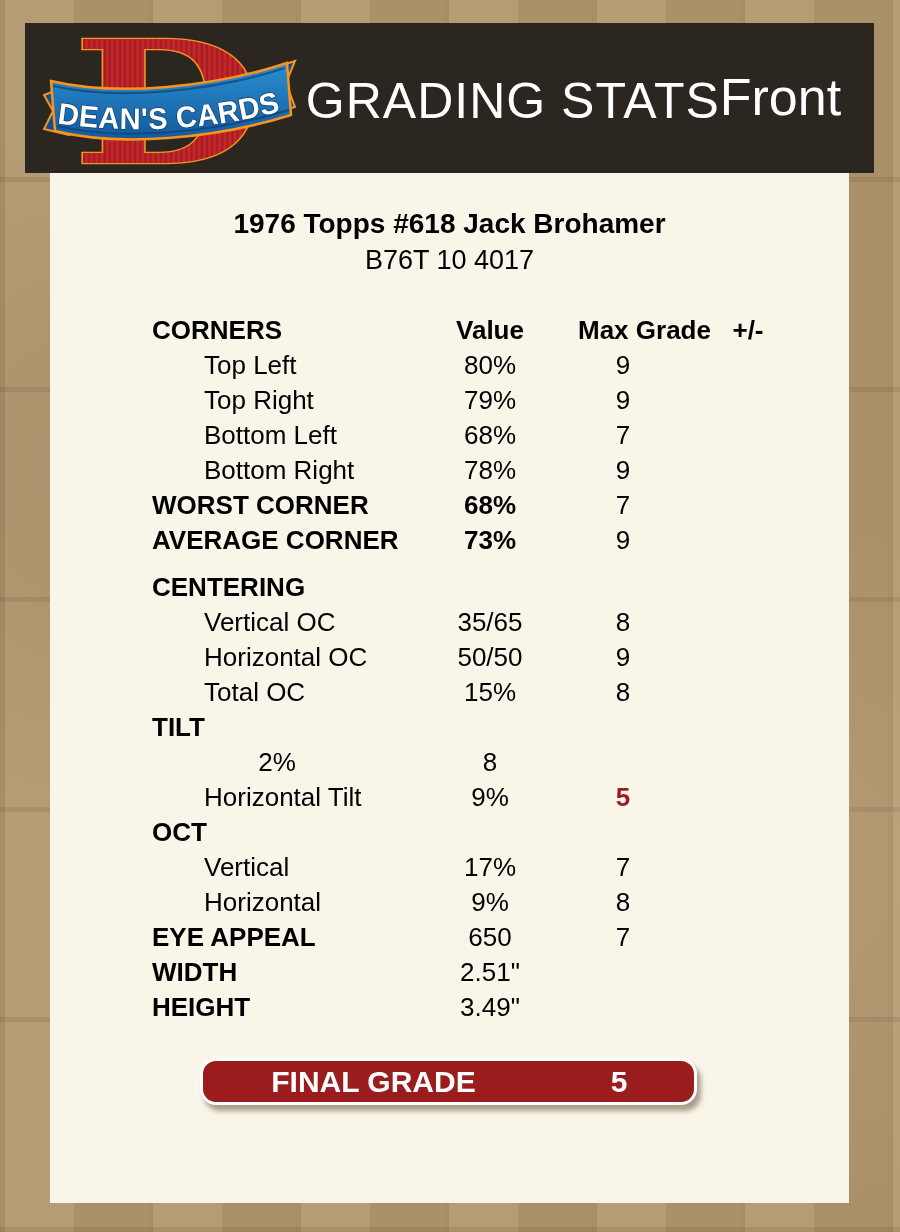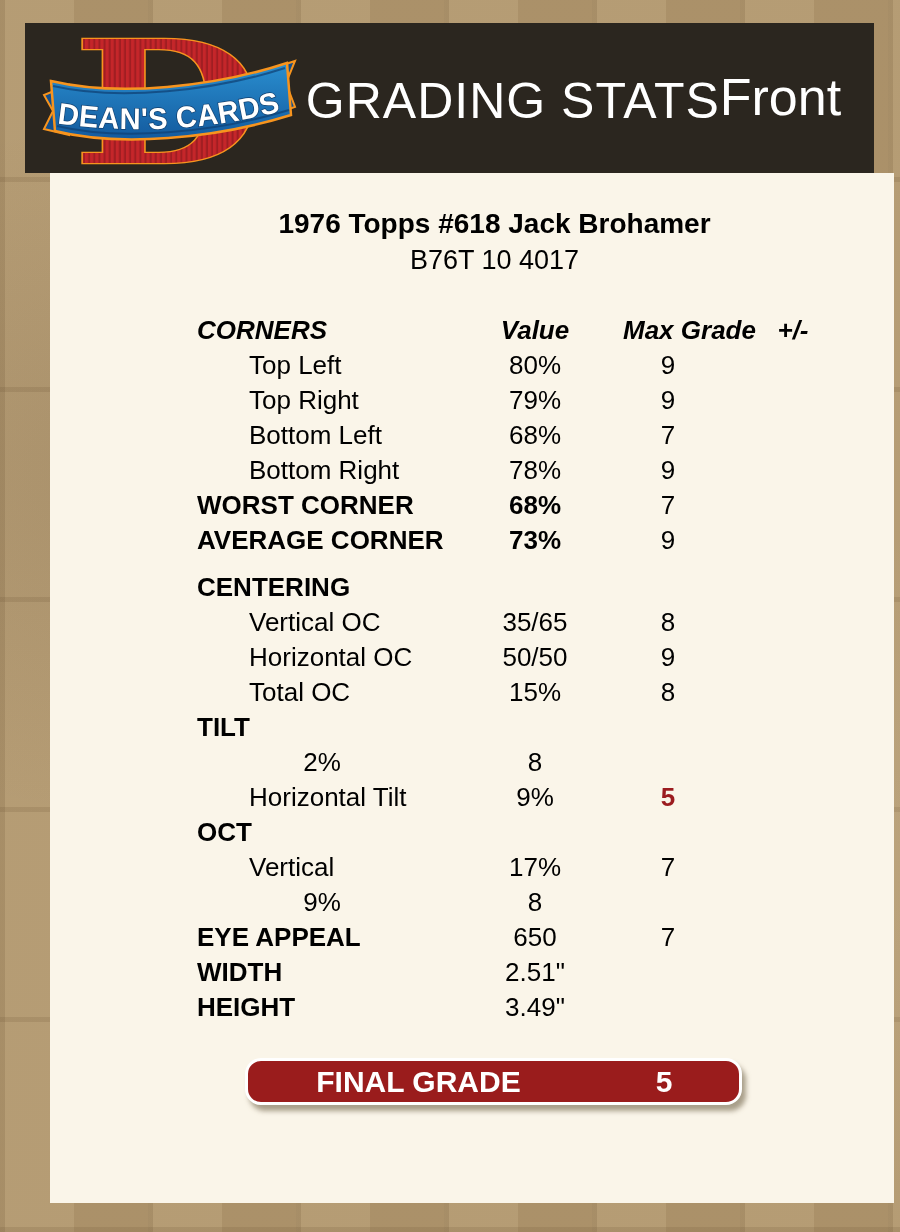--- a/index.html
+++ b/index.html
@@ -25,35 +25,35 @@
   .logo{width:262px;height:150px;margin-left:14px;flex:0 0 auto;position:relative;}
   .logo svg{position:absolute;left:0;top:0;}
   .titles{
     flex:1;margin-right:28px;color:#ffffff;text-align:center;
     display:flex;flex-direction:row;justify-content:center;padding-top:6px;
   }
   .main-title{font-size:50px;line-height:54px;font-weight:400;letter-spacing:1px;}
   .sub-title{font-size:52px;line-height:46px;font-weight:400;}
   .panel{
     position:absolute;left:50px;top:173px;width:799px;height:1030px;
-    background:#faf5e9;color:#000;padding-left:45px;
+    background:#faf5e9;color:#000;
   }
   .card-title{margin:36px 0 0 0;font-size:28px;line-height:30px;font-weight:bold;text-align:center;}
   .card-code{margin:6px 0 0 0;font-size:27px;line-height:30px;font-weight:400;text-align:center;}
   .gtable{margin-top:38px;font-size:26px;}
   .row{
     display:grid;grid-template-columns:250px 176px 90px 160px;
     margin-left:102px;height:35px;align-items:center;
   }
   .row.gap{margin-top:12px;}
   .c-label{white-space:nowrap;}
   .c-label.indent{padding-left:52px;}
   .c-value,.c-grade,.c-pm{text-align:center;white-space:nowrap;}
   .b{font-weight:bold;}
-  .head .c-label,.head .c-value,.head .c-grade,.head .c-pm{font-weight:bold;font-style:italic;}
+  .head .c-label,.head .c-value,.head .c-grade,.head .c-pm{font-weight:bold;}
   .c-grade.alert{color:#9b1b1f;font-weight:bold;}
   .final-grade{
     box-sizing:border-box;
     margin:33px 0 0 150px;width:497px;height:47px;
     background:#9a1c1c;border:3px solid #ffffff;border-radius:16px;
     box-shadow:4px 6px 5px rgba(125,112,88,.65);
     display:flex;align-items:center;
     color:#ffffff;font-weight:bold;font-size:30px;cursor:pointer;
   }
   .fg-label{flex:1;text-align:center;}
@@ -196,20 +196,21 @@
             <div class="c-grade"></div>
             <div class="c-pm"></div>
           </div>
           <div class="row">
             <div class="c-label indent">Vertical</div>
             <div class="c-value">17%</div>
             <div class="c-grade">7</div>
             <div class="c-pm"></div>
           </div>
           <div class="row">
+            <div class="c-label indent">Horizontal</div>
             <div class="c-value">9%</div>
             <div class="c-grade">8</div>
             <div class="c-pm"></div>
           </div>
           <div class="row">
             <div class="c-label b">EYE APPEAL</div>
             <div class="c-value">650</div>
             <div class="c-grade">7</div>
             <div class="c-pm"></div>
           </div>

